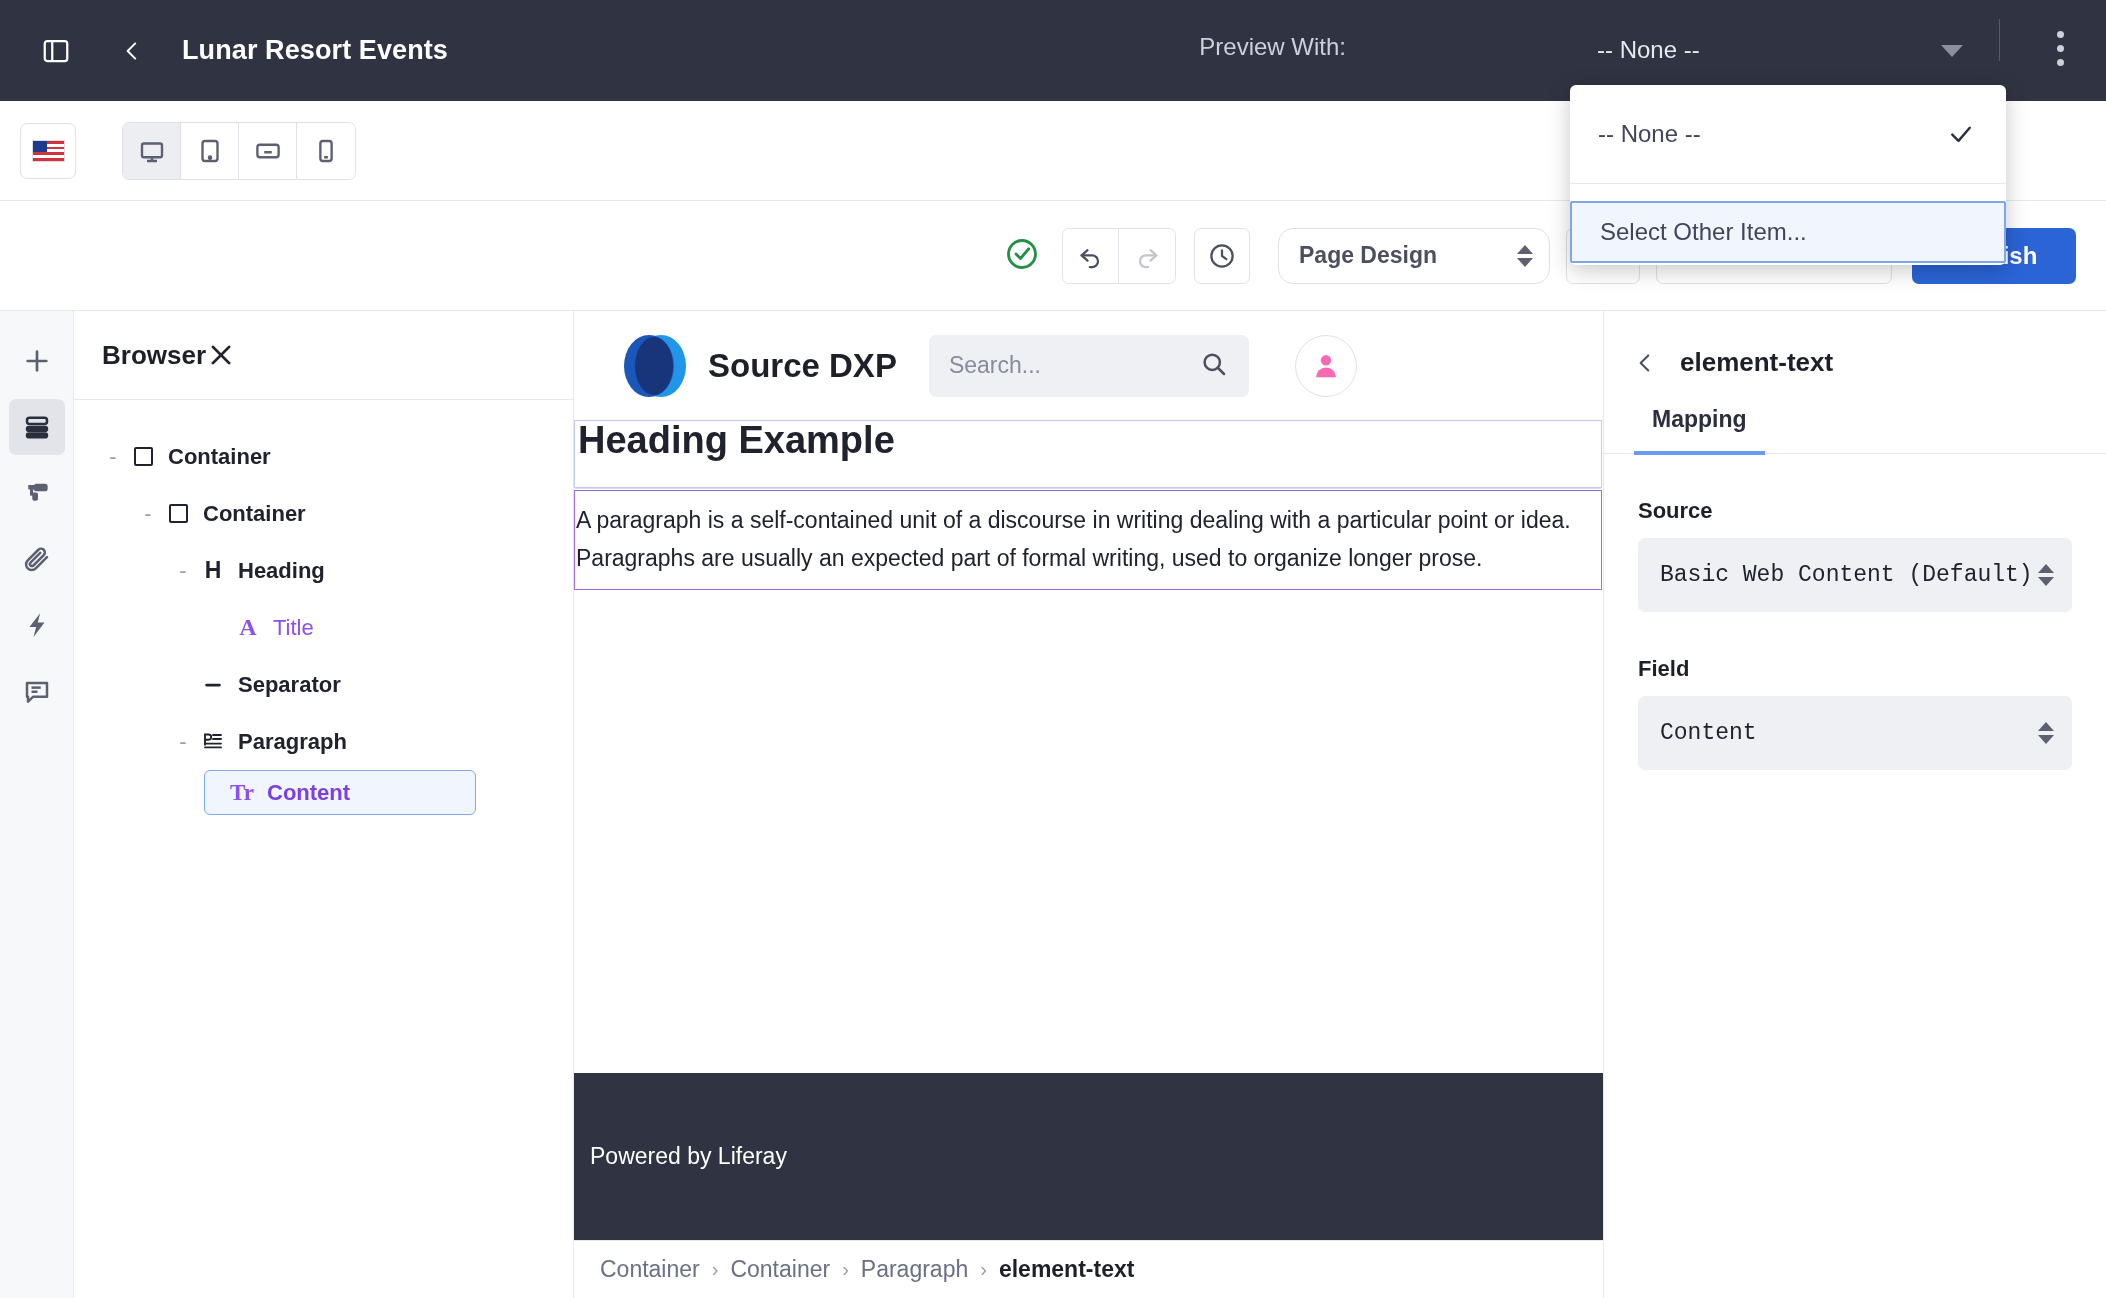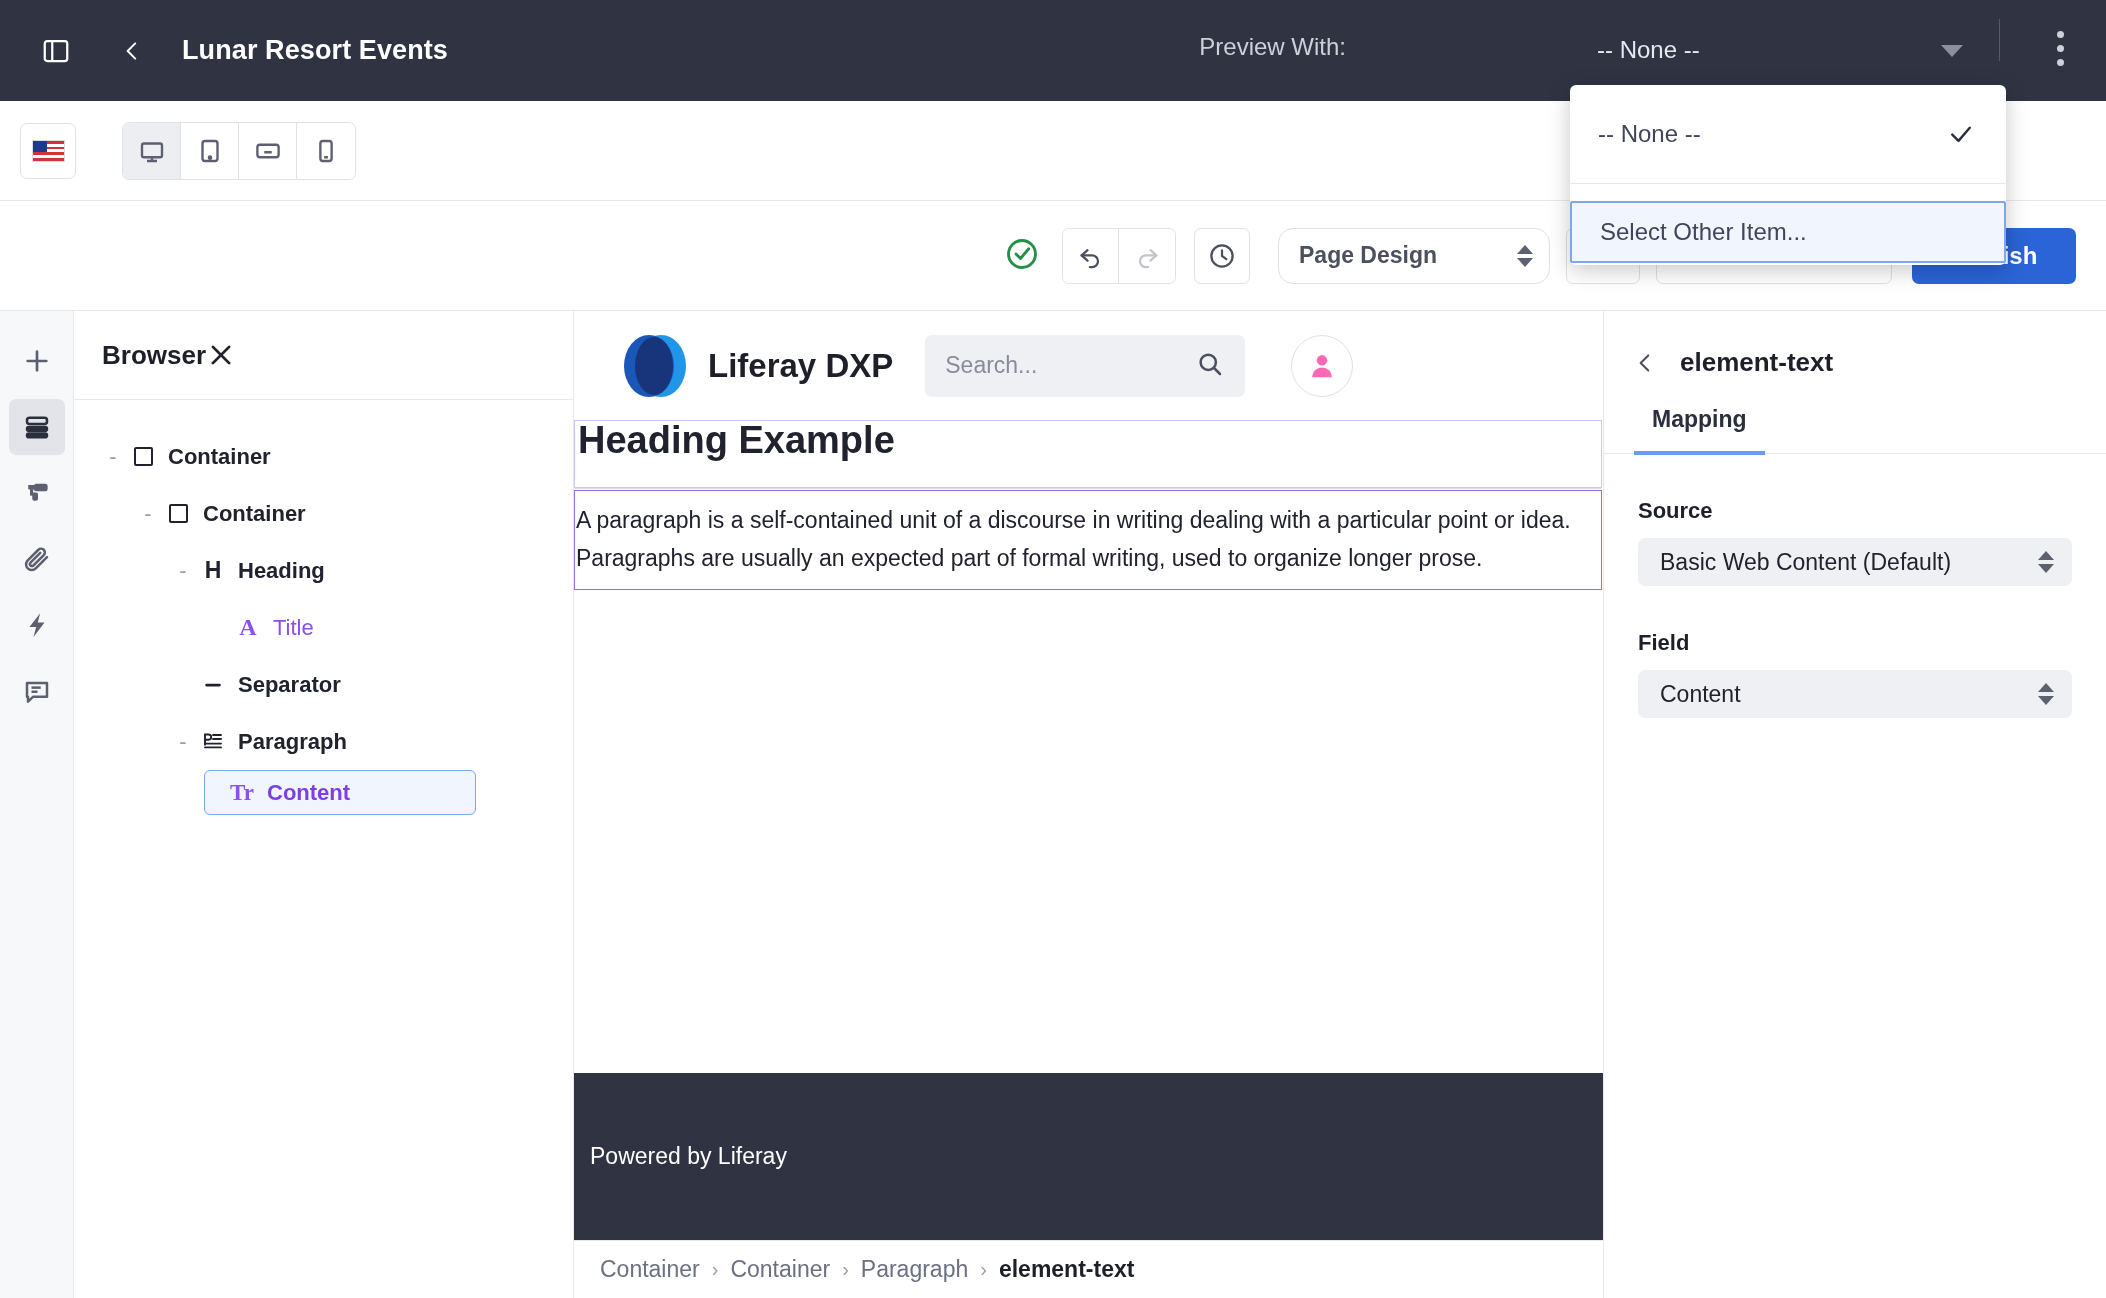--- a/index.html
+++ b/index.html
@@ -258,23 +258,23 @@
   .rp-back { cursor: pointer; color: #4b4f5e; display: flex; margin-right: 22px; }
   .rp-title { font-size: 26px; font-weight: bold; color: #1d2029; }
   .rp-tabs { margin-top: 28px; border-bottom: 1px solid #e7e7ed; padding-left: 30px; display: flex; }
   .rp-tab {
     font-size: 23px; font-weight: bold; color: #2b2f3d; padding: 0 18px 18px 18px;
     cursor: pointer; border-bottom: 4px solid #6b9bf0; margin-bottom: -2px;
   }
   .rp-field { padding: 0 34px; margin-top: 40px; }
   .rp-label { font-size: 22px; font-weight: bold; color: #1d2029; margin-top: 44px; margin-bottom: 14px; }
   .rp-select {
-    height: 48px; background: #eff0f3; border-radius: 7px; display: flex;
+    height: 74px; background: #eff0f3; border-radius: 7px; display: flex;
     align-items: center; padding: 0 18px 0 22px; justify-content: space-between;
-    cursor: pointer; position: relative;
+    cursor: pointer; position: relative; font-family: Liberation Mono, monospace;
   }
   .rp-select span { font-size: 23px; color: #20232e; }
 </style>
 </head>
 <body>
 
 <div class="app">
 
   <div class="topbar">
     <div class="tb-icon-btn panel-toggle-icon">
@@ -507,21 +507,21 @@
     </div>
   </div>
 
   <div class="canvas">
     <div class="site-header">
       <span class="logo-mark">
         <span class="c1"></span>
           <span class="c2"></span>
           <span class="c3"></span>
       </span>
-      <span class="brand">Liferay DXP</span>
+      <span class="brand">Source DXP</span>
       <div class="search-box">
         <span class="ph">Search...</span>
         <span>
           <svg width="30" height="30" viewBox="0 0 24 24" fill="none" stroke="#4b4f5e" stroke-width="2" stroke-linecap="round">
             <circle cx="10.6" cy="10.6" r="6.1"></circle>
               <line x1="15.2" y1="15.2" x2="20" y2="20"></line>
           </svg>
         </span>
       </div>
       <div class="avatar">

